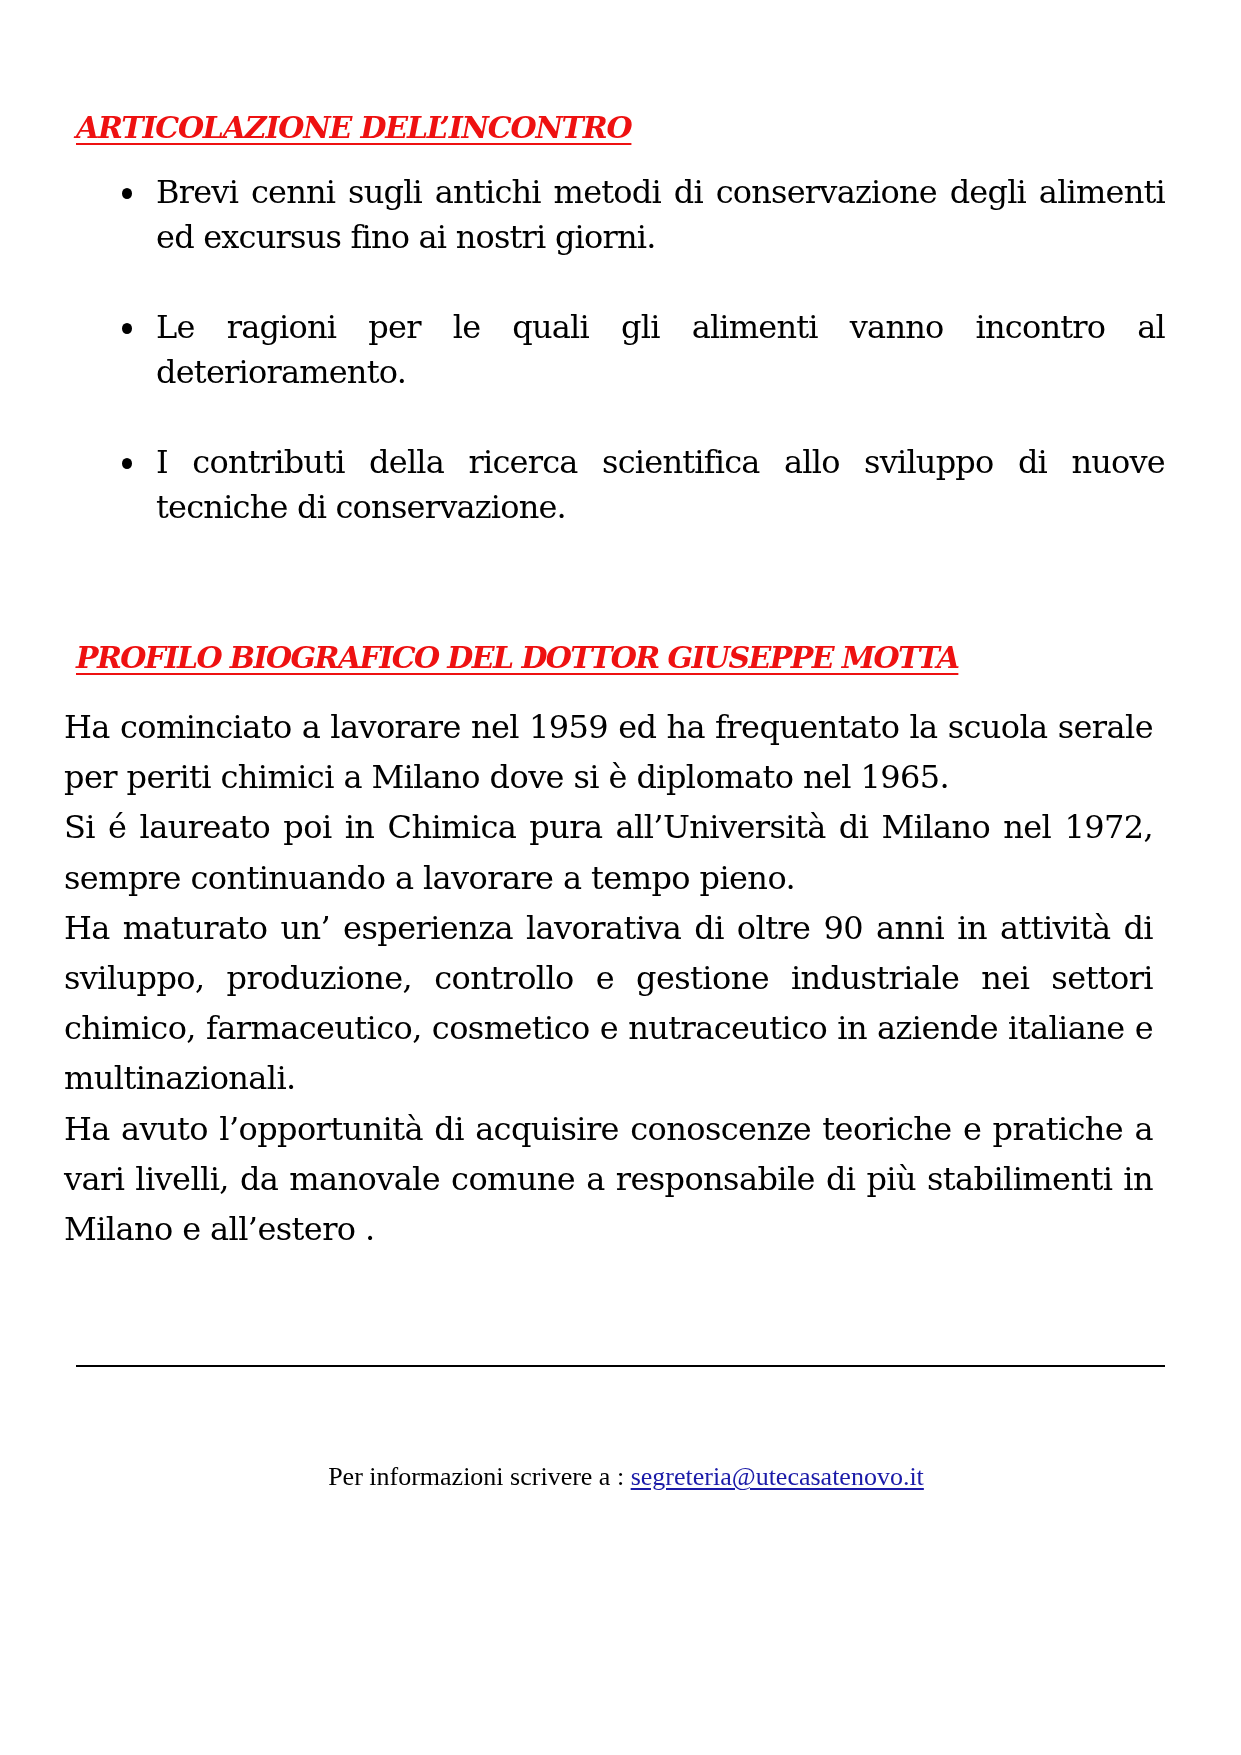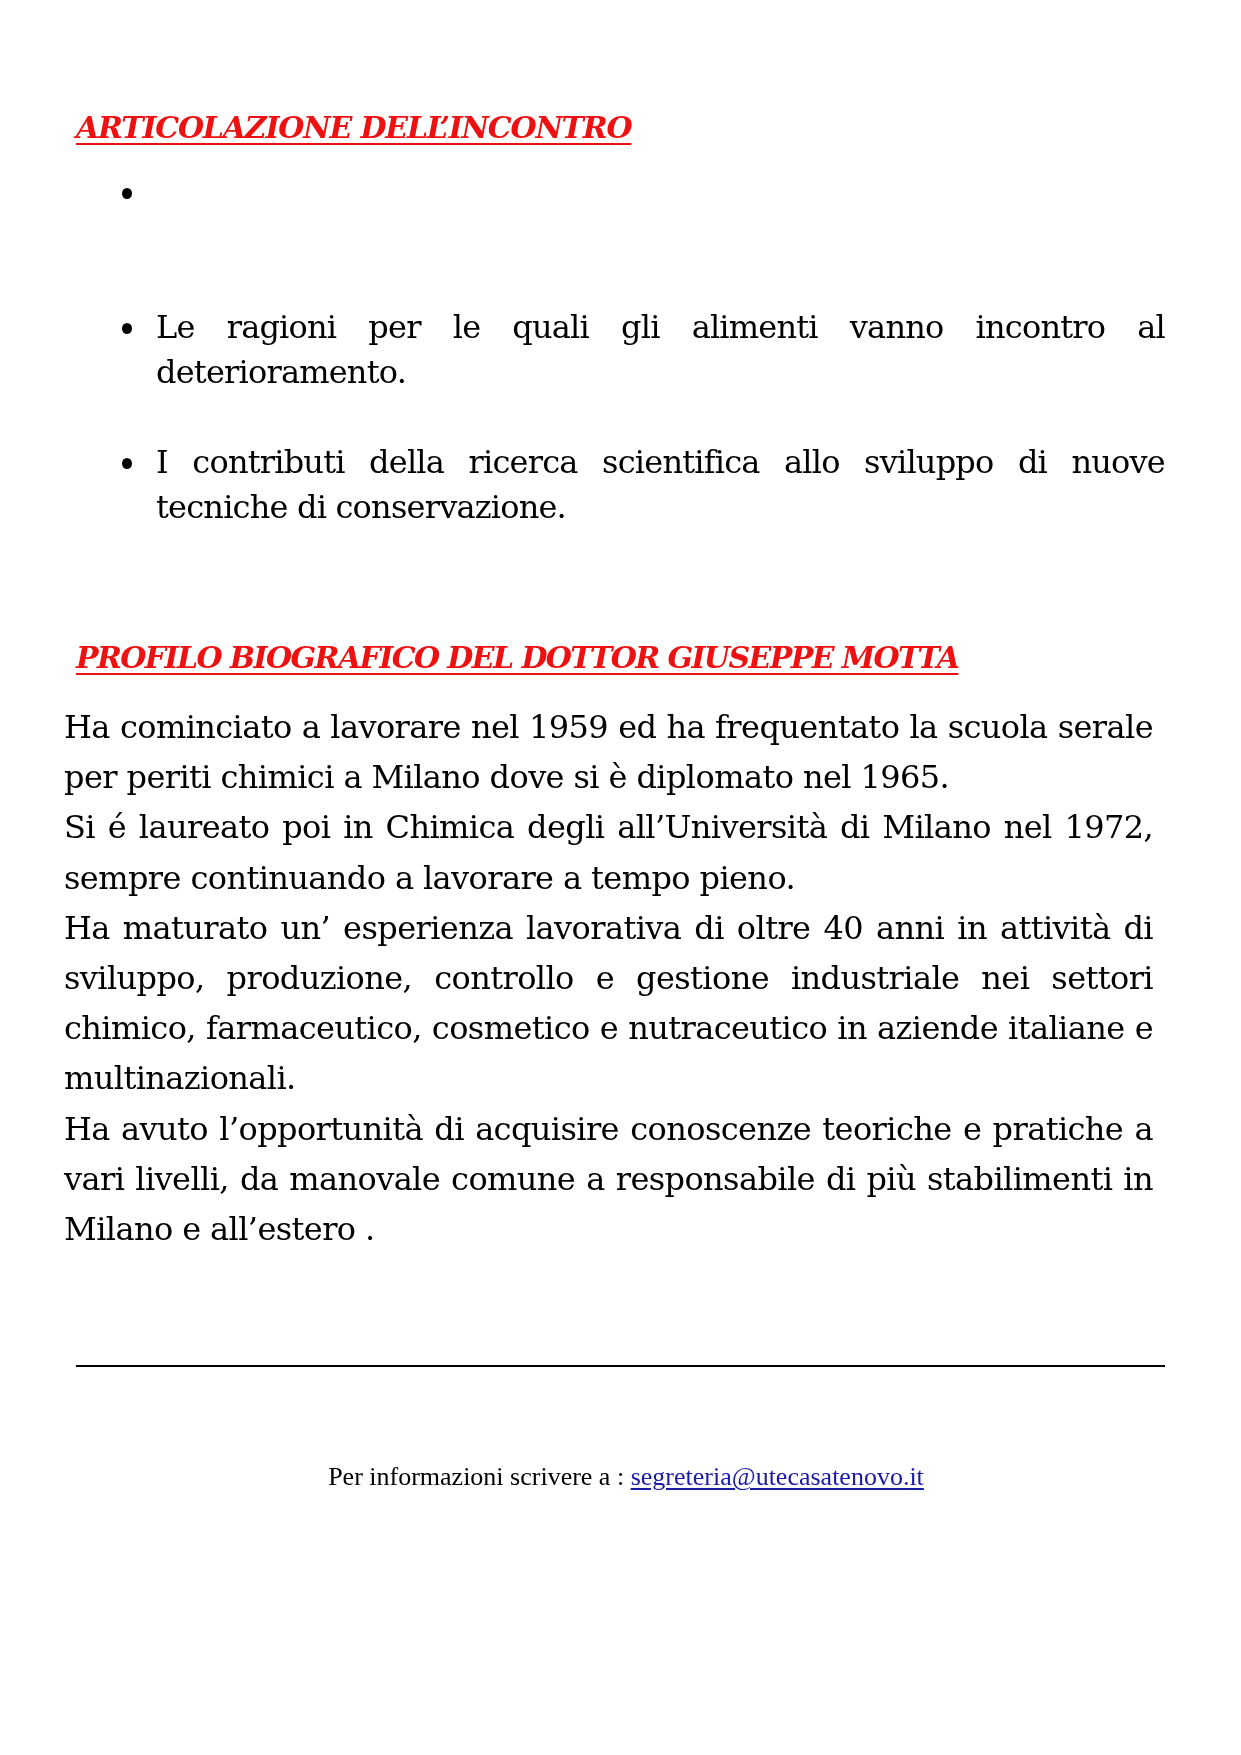--- a/index.html
+++ b/index.html
@@ -54,41 +54,42 @@
 </head>
 <body>
 
 <div class="page">
 
   <h2 id="h1" class="heading">ARTICOLAZIONE DELL’INCONTRO</h2>
 
   <ul class="bullets" style="top:170px;">
     <li style="margin-bottom:0;">
       <span class="dot"></span>
+      <span>Brevi cenni sugli antichi  metodi di conservazione degli alimenti ed excursus fino ai nostri giorni.</span>
     </li>
   </ul>
   <ul class="bullets" style="top:305px;">
     <li>
       <span class="dot"></span>
       <span>Le ragioni per le quali gli alimenti vanno incontro al deterioramento.</span>
     </li>
   </ul>
   <ul class="bullets" style="top:440px;">
     <li>
       <span class="dot"></span>
       <span>I contributi della ricerca scientifica allo sviluppo di nuove tecniche di conservazione.</span>
     </li>
   </ul>
 
   <h2 id="h2" class="heading">PROFILO BIOGRAFICO DEL DOTTOR GIUSEPPE MOTTA</h2>
 
   <div class="bio">
     <p>Ha cominciato a lavorare nel 1959 ed ha frequentato la scuola serale per periti chimici a Milano dove si è diplomato nel 1965.</p>
-    <p>Si é laureato poi in Chimica degli all’Università di Milano nel 1972, sempre continuando a lavorare a tempo pieno.</p>
-    <p>Ha maturato un’ esperienza lavorativa di oltre 40 anni  in attività di sviluppo, produzione, controllo e gestione industriale nei settori chimico, farmaceutico, cosmetico e nutraceutico in aziende  italiane  e multinazionali.</p>
+    <p>Si é laureato poi in Chimica pura all’Università di Milano nel 1972, sempre continuando a lavorare a tempo pieno.</p>
+    <p>Ha maturato un’ esperienza lavorativa di oltre 90 anni  in attività di sviluppo, produzione, controllo e gestione industriale nei settori chimico, farmaceutico, cosmetico e nutraceutico in aziende  italiane  e multinazionali.</p>
     <p>Ha avuto l’opportunità di acquisire conoscenze teoriche e pratiche a vari livelli, da manovale comune a responsabile di più stabilimenti in Milano e all’estero .</p>
   </div>
 
   <div class="separator"></div>
 
   <div class="footer">
     <span class="label">Per informazioni scrivere a : </span><a href="mailto:segreteria@utecasatenovo.it">segreteria@utecasatenovo.it</a>
   </div>
 
 </div>

